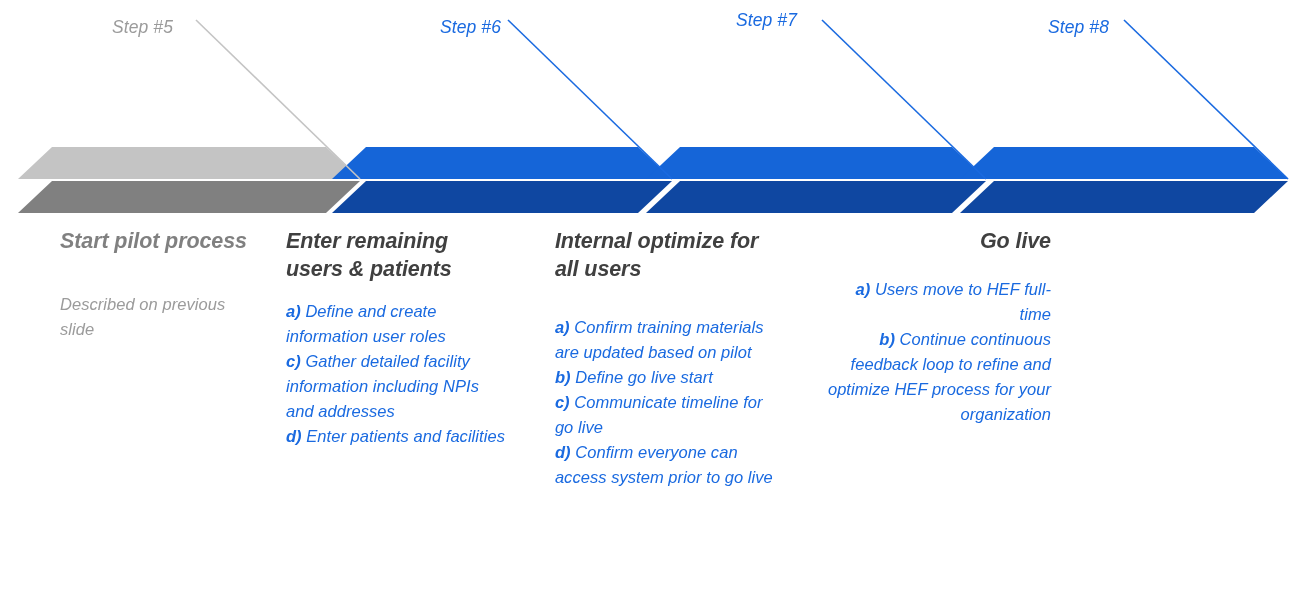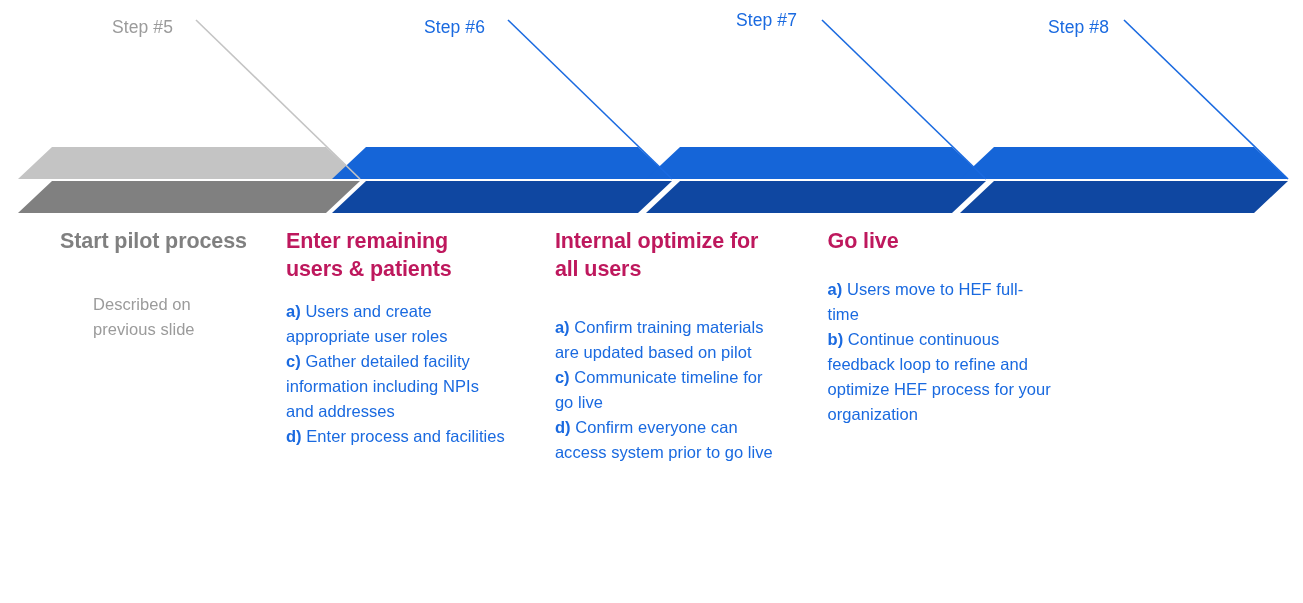--- a/index.html
+++ b/index.html
@@ -2,21 +2,21 @@
 <html><head>
 <meta charset="utf-8">
 <style>
   * { margin:0; padding:0; box-sizing:border-box; }
   html, body {
     width:1303px; height:603px;
     background:#ffffff;
     font-family:"Liberation Sans", sans-serif;
     overflow:hidden;
   }
-  #stage { position:relative; width:1303px; height:603px; }
+  #stage { position:relative; width:1303px; height:603px;font-style:italic; }
 
   #flow-svg { position:absolute; left:0; top:0; width:1303px; height:230px; }
 
   .step-label {
     position:absolute;
     font-size:17.5px;
     font-weight:400;
     white-space:nowrap;
     letter-spacing:0.1px;
   }
@@ -31,28 +31,28 @@
   }
   .col { position:relative; }
   .col-heading {
     font-size:21.5px;
     font-weight:bold;
     line-height:1.30;
     letter-spacing:-0.1px;
     margin-bottom:0;
   }
   .col-heading.gray { color:#808080; }
-  .col-heading.blue { color:#be185d; }
+  .col-heading.blue { color:#404040; }
 
   .col-body {
     font-size:16.5px;
     line-height:1.52;
     letter-spacing:0.05px;
   }
-  .col-body.gray { color:#9b9b9b;margin-left:33px; }
+  .col-body.gray { color:#9b9b9b; }
   .col-body.blue { color:#1a6ae0; }
 
   .col-body .marker { font-weight:bold; }
   .bodyline { }
 </style>
 </head>
 <body>
 
 <div id="stage">
 
@@ -78,52 +78,53 @@
       <polygon points="960,181 1288,181 1254,213 960,213 994,181" fill="#0f47a1"></polygon>
     </g>
 
     <line x1="196" y1="20" x2="360" y2="179" stroke="#c4c4c4" stroke-width="1.6"></line>
     <line x1="508" y1="20" x2="672" y2="179" stroke="#1a6ae0" stroke-width="1.6"></line>
     <line x1="822" y1="20" x2="986" y2="179" stroke="#1a6ae0" stroke-width="1.6"></line>
     <line x1="1124" y1="20" x2="1288" y2="179" stroke="#1a6ae0" stroke-width="1.6"></line>
   </svg>
 
   <div class="step-label gray" style="left:112px; top:17px;">Step #5</div>
-  <div class="step-label blue" style="left:424px; top:17px;text-align:center;">Step #6</div>
+  <div class="step-label blue" style="left:440px; top:17px;text-align:center;">Step #6</div>
   <div class="step-label blue" style="left:736px; top:10px;">Step #7</div>
   <div class="step-label blue" style="left:1048px; top:17px;">Step #8</div>
 
   <div id="columns">
 
     <div class="col" style="width:312px; padding-left:60px; padding-right:22px;">
       <div class="col-heading gray">Start pilot process</div>
       <div class="col-body gray" style="margin-top:36px;">
           <div class="bodyline"><span>Described on previous slide</span></div>
         </div>
     </div>
 
     <div class="col" style="width:312px; padding-left:10px; padding-right:40px;">
       <div class="col-heading blue">Enter remaining users &amp; patients</div>
       <div class="col-body blue" style="margin-top:15px;">
-          <div class="bodyline"><span class="marker">a)</span> <span>Users and create appropriate user roles</span></div>
+          <div class="bodyline"><span class="marker">a)</span> <span>Define and create information user roles</span></div>
           <div class="bodyline"><span class="marker">c)</span> <span>Gather detailed facility information including NPIs and addresses</span></div>
-          <div class="bodyline"><span class="marker">d)</span> <span>Enter process and facilities</span></div>
+          <div class="bodyline"><span class="marker">d)</span> <span>Enter patients and facilities</span></div>
         </div>
     </div>
 
     <div class="col" style="width:312px; padding-left:8px; padding-right:40px;">
       <div class="col-heading blue">Internal optimize for all users</div>
       <div class="col-body blue" style="margin-top:31px;">
           <div class="bodyline"><span class="marker">a)</span> <span>Confirm training materials are updated based on pilot</span></div>
+          <div class="bodyline"><span class="marker">b)</span> <span>Define go live start</span></div>
           <div class="bodyline"><span class="marker">c)</span> <span>Communicate timeline for go live</span></div>
           <div class="bodyline"><span class="marker">d)</span> <span>Confirm everyone can access system prior to go live</span></div>
         </div>
     </div>
 
-    <div class="col" style="width:315px; padding-left:10px; padding-right:40px;">
+    <div class="col" style="width:315px; padding-left:10px; padding-right:40px;text-align:right;">
       <div class="col-heading blue">Go live</div>
       <div class="col-body blue" style="margin-top:21px;">
           <div class="bodyline"><span class="marker">a)</span> <span>Users move to HEF full-time</span></div>
           <div class="bodyline"><span class="marker">b)</span> <span>Continue continuous feedback loop to refine and optimize HEF process for your organization</span></div>
         </div>
     </div>
 
   </div>
 </div>
 

